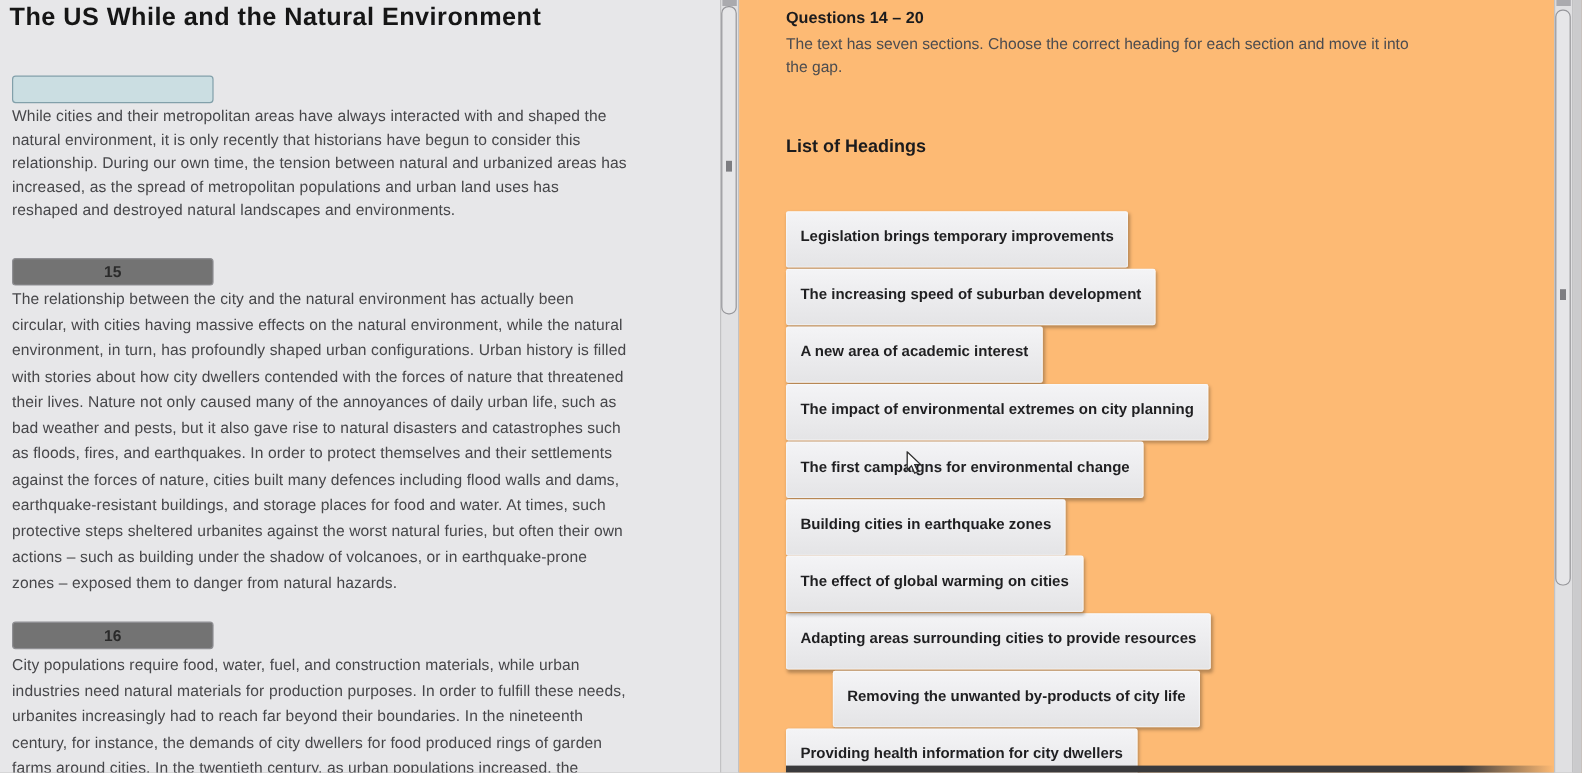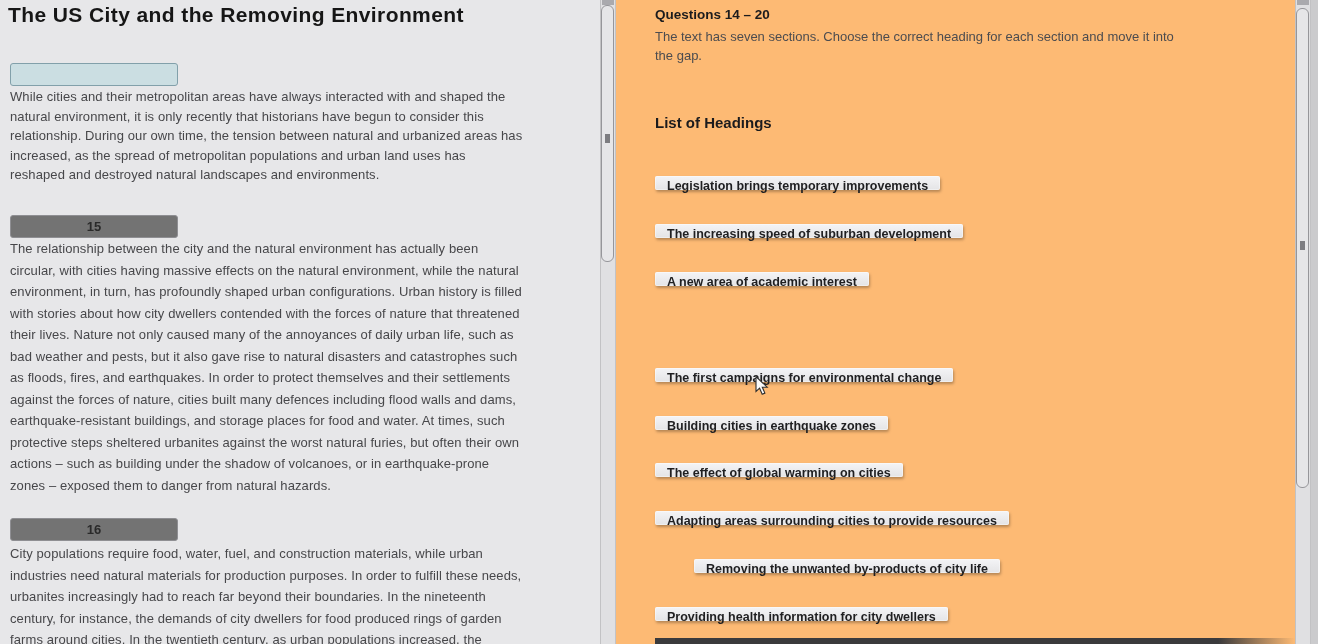--- a/index.html
+++ b/index.html
@@ -52,21 +52,21 @@
 
   
   .right-panel { position:absolute; left:616px; top:0; width:679px; height:644px; background:#fdba74; }
   .q-title { position:absolute; left:39px; top:7px; font-size:13.5px; font-weight:bold; color:#1b1b1d; white-space:nowrap; }
   .q-instructions {
     position:absolute; left:39px; top:27px; width:630px; font-size:13px;
     line-height:19px; color:#4c4c4f; white-space:pre-line;
   }
   .list-title { position:absolute; left:39px; top:114px; font-size:15px; font-weight:bold; color:#1b1b1d; white-space:nowrap; }
   .heading-btn {
-    position:absolute; left:39px; height:14px; line-height:21px; padding:0 12px;
+    position:absolute; left:39px; height:25px; line-height:21px; padding:11px 12px;
     background:linear-gradient(#f4f4f6,#e4e4e6); border-radius:2px;
     box-shadow:1px 2px 3px rgba(0,0,0,0.28), 0 0 0 1px rgba(255,255,255,0.4) inset;
     font-size:12.5px; font-weight:bold; color:#1f1f21; white-space:nowrap; cursor:pointer;
   }
   .hb-0 { top:176px; } .hb-1 { top:224px; } .hb-2 { top:272px; } .hb-3 { top:320px; }
   .hb-4 { top:368px; } .hb-5 { top:416px; } .hb-6 { top:463px; } .hb-7 { top:511px; }
   .hb-8 { top:559px;margin-left:39px; } .hb-9 { top:607px; }
 
   .bottom-band {
     position:absolute; left:655px; top:638px; width:640px; height:6px;
@@ -74,21 +74,21 @@
   }
 
   .mouse-cursor { position:absolute; left:755px; top:376px; width:14px; height:20px; }
 </style>
 </head>
 <body>
 
 <div class="screen">
 
   <div class="left-panel">
-    <div class="passage-title">The US City and the Removing Environment</div>
+    <div class="passage-title">The US While and the Natural Environment</div>
 
     <div class="gap gap-14"></div>
     <div class="para para-1">While cities and their metropolitan areas have always interacted with and shaped the
 natural environment, it is only recently that historians have begun to consider this
 relationship. During our own time, the tension between natural and urbanized areas has
 increased, as the spread of metropolitan populations and urban land uses has
 reshaped and destroyed natural landscapes and environments.</div>
 
     <div class="gap numbered gap-15">15</div>
     <div class="para para-2">The relationship between the city and the natural environment has actually been
@@ -121,20 +121,21 @@
 
   <div class="right-panel">
     <div class="q-title">Questions 14 – 20</div>
     <div class="q-instructions">The text has seven sections. Choose the correct heading for each section and move it into
 the gap.</div>
     <div class="list-title">List of Headings</div>
 
     <div class="heading-btn hb-0">Legislation brings temporary improvements</div>
     <div class="heading-btn hb-1">The increasing speed of suburban development</div>
     <div class="heading-btn hb-2">A new area of academic interest</div>
+    <div class="heading-btn hb-3">The impact of environmental extremes on city planning</div>
     <div class="heading-btn hb-4">The first campaigns for environmental change</div>
     <div class="heading-btn hb-5">Building cities in earthquake zones</div>
     <div class="heading-btn hb-7">Adapting areas surrounding cities to provide resources</div>
     <div class="heading-btn hb-6">The effect of global warming on cities</div>
     <div class="heading-btn hb-8">Removing the unwanted by-products of city life</div>
     <div class="heading-btn hb-9">Providing health information for city dwellers</div>
   </div>
 
   <div class="vscroll vscroll-right">
     <div class="track-nub"></div>

